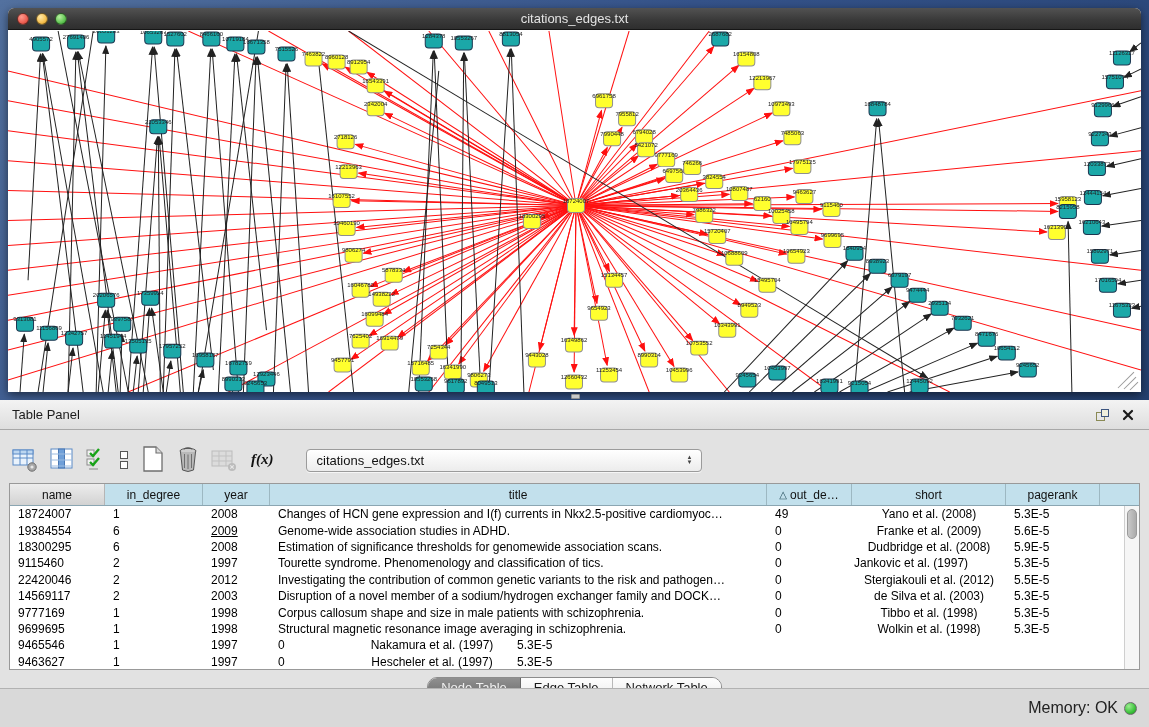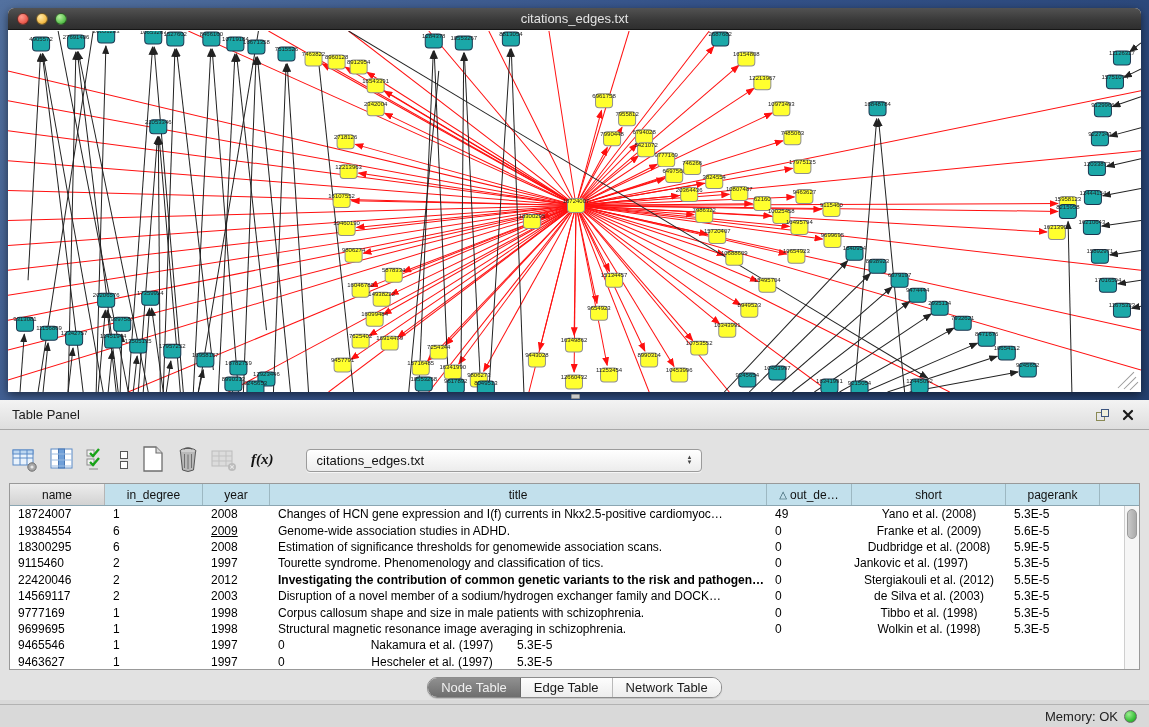--- a/index.html
+++ b/index.html
@@ -62,23 +62,23 @@
     background:linear-gradient(90deg,#c9c9c9,#ababab); border:1px solid #9a9a9a; }
 
   .tabs-row { display:flex; justify-content:center; margin-top:7px; }
   .segment { display:flex; border:1px solid #8c8c8c; border-radius:10px; overflow:hidden;
     background:#fdfdfd; height:21px; box-shadow:0 1px 1px rgba(0,0,0,.15); }
   .seg { padding:0 13px; display:flex; align-items:center; font-size:13px; color:#1a1a1a;
     border-right:1px solid #b9b9b9; background:linear-gradient(#fdfdfd,#ededed); }
   .seg:last-child { border-right:none; }
   .seg.sel { background:linear-gradient(#909090,#6e6e6e); color:#f0f0f0; border-right:1px solid #666; }
 
-  .status { position:absolute; left:0; bottom:0; width:1149px; height:23px; background:#d9d9d9;
+  .status { position:absolute; left:0; bottom:0; width:1149px; height:39px; background:#d9d9d9;
     border-top:1px solid #b2b2b2; display:flex; align-items:center; justify-content:flex-end;
-    padding-right:12px; font-size:13px; color:#222; }
+    padding-right:12px; font-size:16px; color:#222; }
   .memdot { width:13px; height:13px; border-radius:50%; margin-left:6px;
     background:radial-gradient(circle at 35% 30%, #9bed8f, #3cc23c 60%, #1f8c1f);
     border:1px solid #6b6b6b; }
 </style>
 </head>
 <body>
 
 <div class="desktop">
   <div class="net-window">
     <div class="titlebar">
@@ -898,21 +898,21 @@
             <div class="td" style="width: 67px;">1997</div>
             <div class="td" style="width: 497px;">Tourette syndrome. Phenomenology and classification of tics.</div>
             <div class="td" style="width: 85px;">0</div>
             <div class="td" style="width: 154px; text-align: left; padding: 0px 2px;">Jankovic et al. (1997)</div>
             <div class="td" style="width: 94px;">5.3E-5</div>
           </div>
           <div class="tr">
             <div class="td" style="width: 95px;">22420046</div>
             <div class="td" style="width: 98px;">2</div>
             <div class="td" style="width: 67px;">2012</div>
-            <div class="td" style="width: 497px; font-weight: bold;">Investigating the contribution of common genetic variants to the risk and pathogen…</div>
+            <div class="td" style="width: 497px;">Investigating the contribution of common genetic variants to the risk and pathogen…</div>
             <div class="td" style="width: 85px;">0</div>
             <div class="td" style="width: 154px; text-align: center; padding: 0px 2px;">Stergiakouli et al. (2012)</div>
             <div class="td" style="width: 94px;">5.5E-5</div>
           </div>
           <div class="tr">
             <div class="td" style="width: 95px;">14569117</div>
             <div class="td" style="width: 98px;">2</div>
             <div class="td" style="width: 67px;">2003</div>
             <div class="td" style="width: 497px;">Disruption of a novel member of a sodium/hydrogen exchanger family and DOCK…</div>
             <div class="td" style="width: 85px;">0</div>

